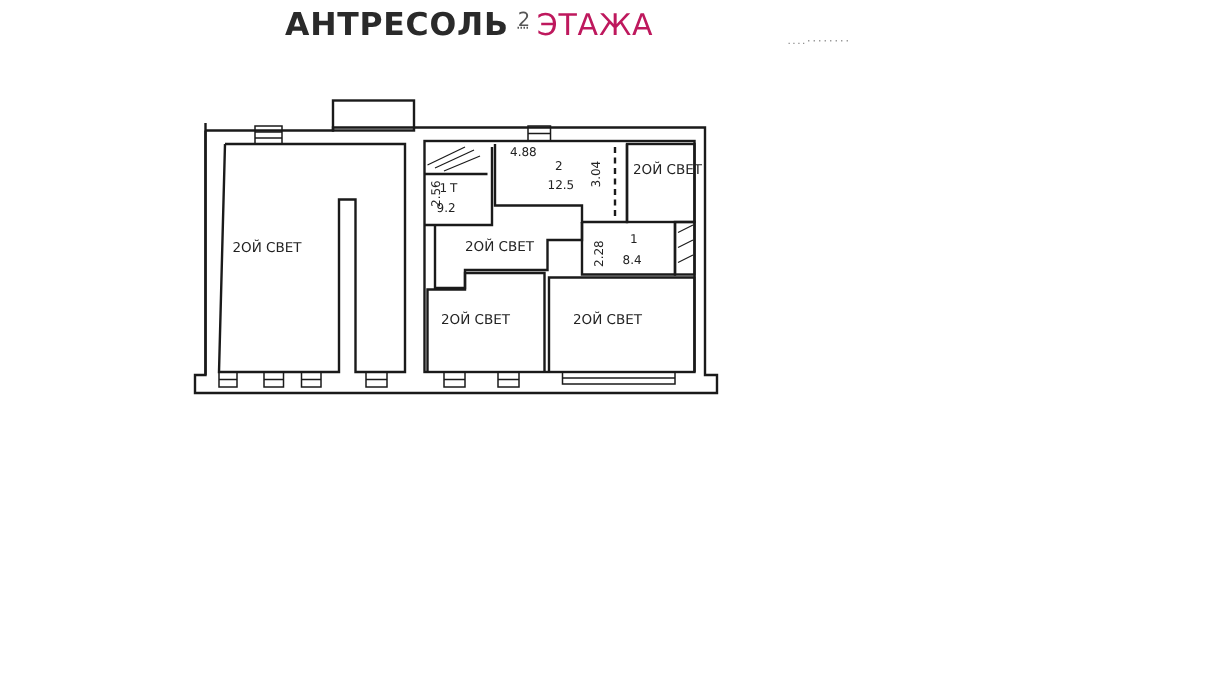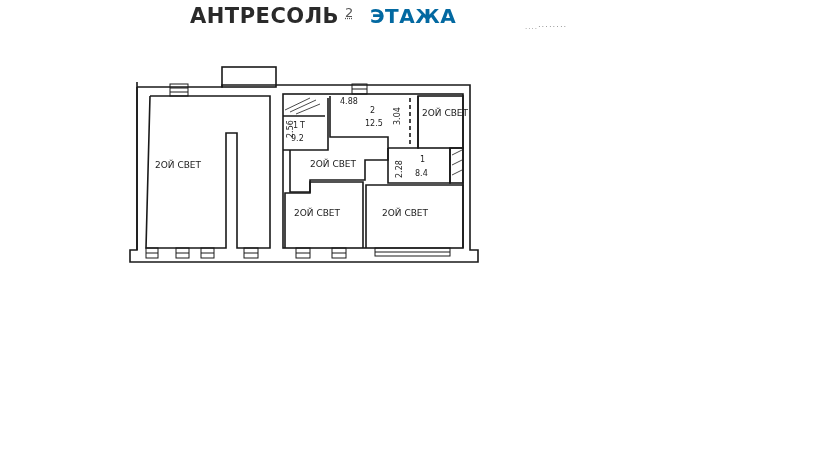--- a/index.html
+++ b/index.html
@@ -1,19 +1,19 @@
 <!DOCTYPE html>
 <html><head>
 <meta charset="utf-8">
 <style>
   html, body { margin: 0; padding: 0; background: #ffffff; }
   body { width: 820px; height: 461px; overflow: hidden; position: relative; font-family: "Liberation Sans", sans-serif; }
   .title { position: absolute; left: 190px; top: 4px; font-weight: bold; font-size: 21px; color: #2a2a2a; letter-spacing: 0.5px; font-family: "DejaVu Sans", sans-serif; }
   .title .floor-num { font-size: 13px; font-weight: normal; position: relative; top: -6px; margin-left: 6px; color: #555; text-decoration: underline dotted; }
-  .title .floor-word { font-weight: bold; font-size: 20px; color: #0369a1; margin-left: 16px; }
+  .title .floor-word { font-weight: normal; font-size: 20px; color: #be185d; margin-left: 4px; }
   .stamp { position: absolute; left: 525px; top: 22px; font-size: 8px; color: #888; letter-spacing: 1px; }
   svg { position: absolute; left: 0; top: 0; }
   .lbl { font-family: "DejaVu Sans", sans-serif; font-size: 9px; fill: #222; }
   .dim { font-family: "DejaVu Sans", sans-serif; font-size: 8px; fill: #222; }
 </style>
 </head>
 <body>
 
 <div class="title">
   <span>АНТРЕСОЛЬ</span><span class="floor-num">2</span><span class="floor-word">ЭТАЖА</span>

